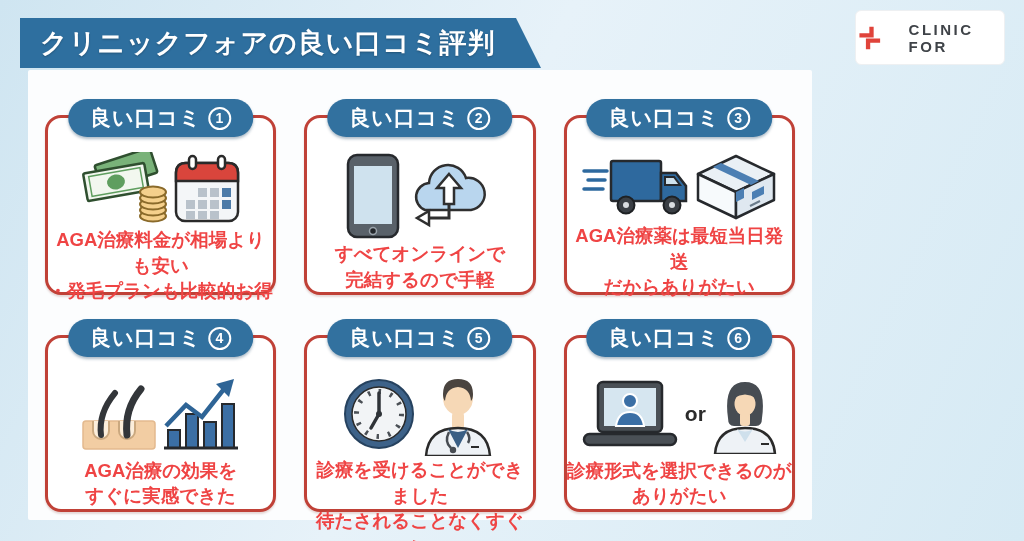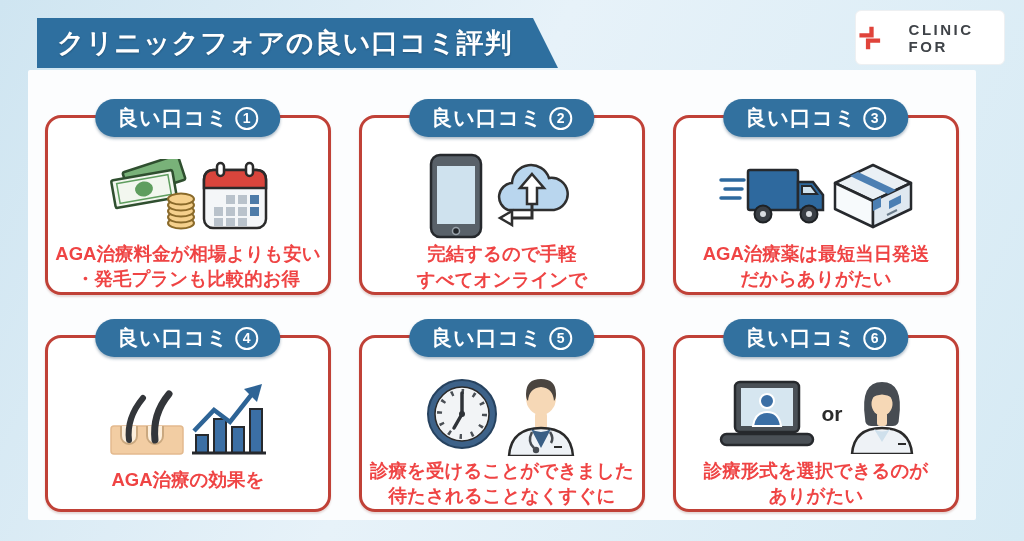--- a/index.html
+++ b/index.html
@@ -4,36 +4,36 @@
 <style>
   * { margin:0; padding:0; box-sizing:border-box; }
   html,body { width:1024px; height:541px; }
   body {
     font-family:"Liberation Sans","DejaVu Sans",sans-serif;
     background:linear-gradient(115deg,#cfe5f1 0%,#e7f2f9 45%,#d6eaf4 100%);
     position:relative; overflow:hidden;
   }
   
   .banner {
-    position:absolute; left:37px; top:18px; width:521px; height:50px;
+    position:absolute; left:20px; top:18px; width:521px; height:50px;
     background:#2e6f9f;
     clip-path:polygon(0 0, calc(100% - 25px) 0, 100% 100%, 0 100%);
     color:#fff; font-size:27px; font-weight:bold; letter-spacing:1px;
     line-height:50px; padding-left:20px; text-shadow:0 1px 2px rgba(0,0,0,.25);
   }
   
   .logo-box {
     position:absolute; right:19px; top:10px; width:150px; height:55px;
     background:#fff; border-radius:6px; border:1px solid #eef0f2;
     display:flex; align-items:center; justify-content:center; gap:25px;
   }
   .logo-text { font-size:15px; font-weight:bold; letter-spacing:2.5px; color:#3f4348; }
   
   .panel {
-    position:absolute; left:28px; top:70px; width:948px; height:450px;
+    position:absolute; left:28px; top:70px; width:784px; height:450px;
     background:#fcfdfe; border-radius:2px;
   }
   .grid {
     display:grid; grid-template-columns:repeat(3,1fr); grid-template-rows:180px 177px;
     column-gap:28px; row-gap:40px; padding:45px 17px 0 17px; height:100%;
   }
   .card {
     position:relative; background:#fff; border:3px solid #c04137; border-radius:16px;
     box-shadow:0 2px 2px rgba(130,45,35,.18);
     display:flex; flex-direction:column; align-items:center;
@@ -133,22 +133,22 @@
           <circle cx="29" cy="79" r="3.5" fill="#23262a" stroke="#9aa3ab" stroke-width="1.5"></circle>
         </svg>
         <svg width="92" height="88" viewBox="0 0 92 88">
           <path d="M22 58 A14 14 0 0 1 26 31 A19 19 0 0 1 63 26 A13 13 0 0 1 68 58 Z" fill="#b9d6ee" stroke="#2f2f2f" stroke-width="2.5"></path>
           <path d="M46 52 V66 H26" fill="none" stroke="#2f2f2f" stroke-width="3"></path>
           <polygon points="26,59 26,73 14,66" fill="#fff" stroke="#2f2f2f" stroke-width="2.5"></polygon>
           <polygon points="46,22 58,36 51,36 51,52 41,52 41,36 34,36" fill="#fff" stroke="#2f2f2f" stroke-width="2.5"></polygon>
         </svg>
       </div>
       <div class="caption">
+        <div>すべてオンラインで</div>
         <div>完結するので手軽</div>
-        <div>すべてオンラインで</div>
       </div>
     </div>
 
     <div class="card">
       <div class="pill">
         <span>良い口コミ</span>
         <span class="num">3</span>
       </div>
       <div class="icons">
         <svg width="112" height="64" viewBox="0 0 112 64">
@@ -203,20 +203,21 @@
             <rect x="44" y="48" width="12" height="26"></rect>
             <rect x="62" y="30" width="12" height="44"></rect>
           </g>
           <line x1="4" y1="74" x2="78" y2="74" stroke="#26292d" stroke-width="3"></line>
           <polyline points="6,52 26,31 42,43 64,15" fill="none" stroke="#2e6496" stroke-width="4.5"></polyline>
           <polygon points="56,10 74,5 69,23" fill="#2e6496"></polygon>
         </svg>
       </div>
       <div class="caption">
         <div>AGA治療の効果を</div>
+        <div>すぐに実感できた</div>
       </div>
     </div>
 
     <div class="card">
       <div class="pill">
         <span>良い口コミ</span>
         <span class="num">5</span>
       </div>
       <div class="icons">
         <svg width="76" height="76" viewBox="0 0 76 76">

